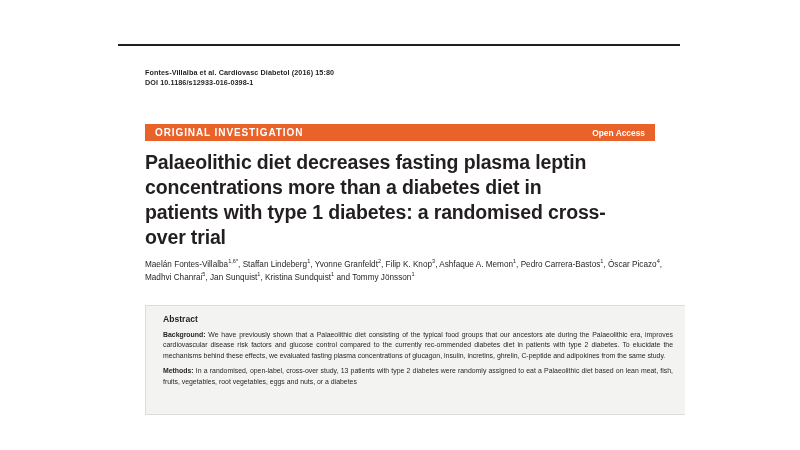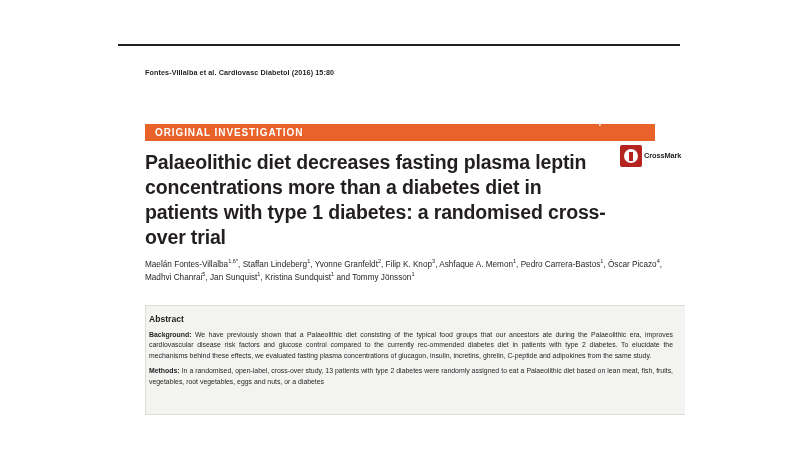--- a/index.html
+++ b/index.html
@@ -68,21 +68,21 @@
     left: 155px;
     top: 127px;
     font-size: 10px;
     font-weight: bold;
     letter-spacing: 0.9px;
     color: #ffffff;
   }
   .band-right-wrap {
     position: absolute;
     left: 145px;
-    top: 112px;
+    top: 124px;
     width: 510px;
     height: 17px;
   }
   .oa-inner {
     position: absolute;
     right: 10px;
     top: 3.5px;
     font-size: 8.4px;
     font-weight: bold;
     color: #ffffff;
@@ -167,21 +167,21 @@
     top: 305px;
     width: 540px;
     height: 110px;
     background: #f3f3f1;
     border: 1px solid #dcdcd8;
     border-right: none;
     box-sizing: border-box;
     overflow: hidden;
   }
   .abstract-inner {
-    padding: 8px 12px 0 3px;
+    padding: 8px 12px 0 17px;
   }
   .abstract h3 {
     margin: 0 0 6px 0;
     font-size: 8.6px;
     font-weight: bold;
     color: #231f20;
   }
   .abs-para {
     font-size: 6.9px;
     line-height: 1.52;
@@ -194,33 +194,30 @@
 </head>
 <body>
 
 <div class="page">
 
   <div class="top-rule"></div>
 
   <div class="header">
     <div class="cite">
       <div>Fontes-Villalba et al. Cardiovasc Diabetol  (2016) 15:80</div>
+      <div class="doi">DOI 10.1186/s12933-016-0398-1</div>
     </div>
   </div>
 
   <div class="band"></div>
   <div class="band-right-wrap">
     <div class="oa-inner">Open Access</div>
   </div>
   <div class="band-label">ORIGINAL INVESTIGATION</div>
 
-  <div class="crossmark">
-    <div class="cm-box"></div>
-    <div class="cm-text">CrossMark</div>
-  </div>
 
   <div class="title">Palaeolithic diet decreases fasting plasma leptin concentrations more than a diabetes diet in patients with type 1 diabetes: a randomised cross-over trial</div>
 
   <div class="authors">Maelán Fontes-Villalba<sup>1,6*</sup>, Staffan Lindeberg<sup>1</sup>, Yvonne Granfeldt<sup>2</sup>, Filip K. Knop<sup>3</sup>, Ashfaque A. Memon<sup>1</sup>, Pedro Carrera-Bastos<sup>1</sup>, Óscar Picazo<sup>4</sup>, Madhvi Chanrai<sup>5</sup>, Jan Sunquist<sup>1</sup>, Kristina Sundquist<sup>1</sup> and Tommy Jönsson<sup>1</sup></div>
 
   <div class="abstract">
     <div class="abstract-inner">
       <h3>Abstract</h3>
       <p class="abs-para">
         <b>Background:</b><span> We have previously shown that a Palaeolithic diet consisting of the typical food groups that our ancestors ate during the Palaeolithic era, improves cardiovascular disease risk factors and glucose control compared to the currently rec-ommended diabetes diet in patients with type 2 diabetes. To elucidate the mechanisms behind these effects, we evaluated fasting plasma concentrations of glucagon, insulin, incretins, ghrelin, C-peptide and adipokines from the same study.</span>

